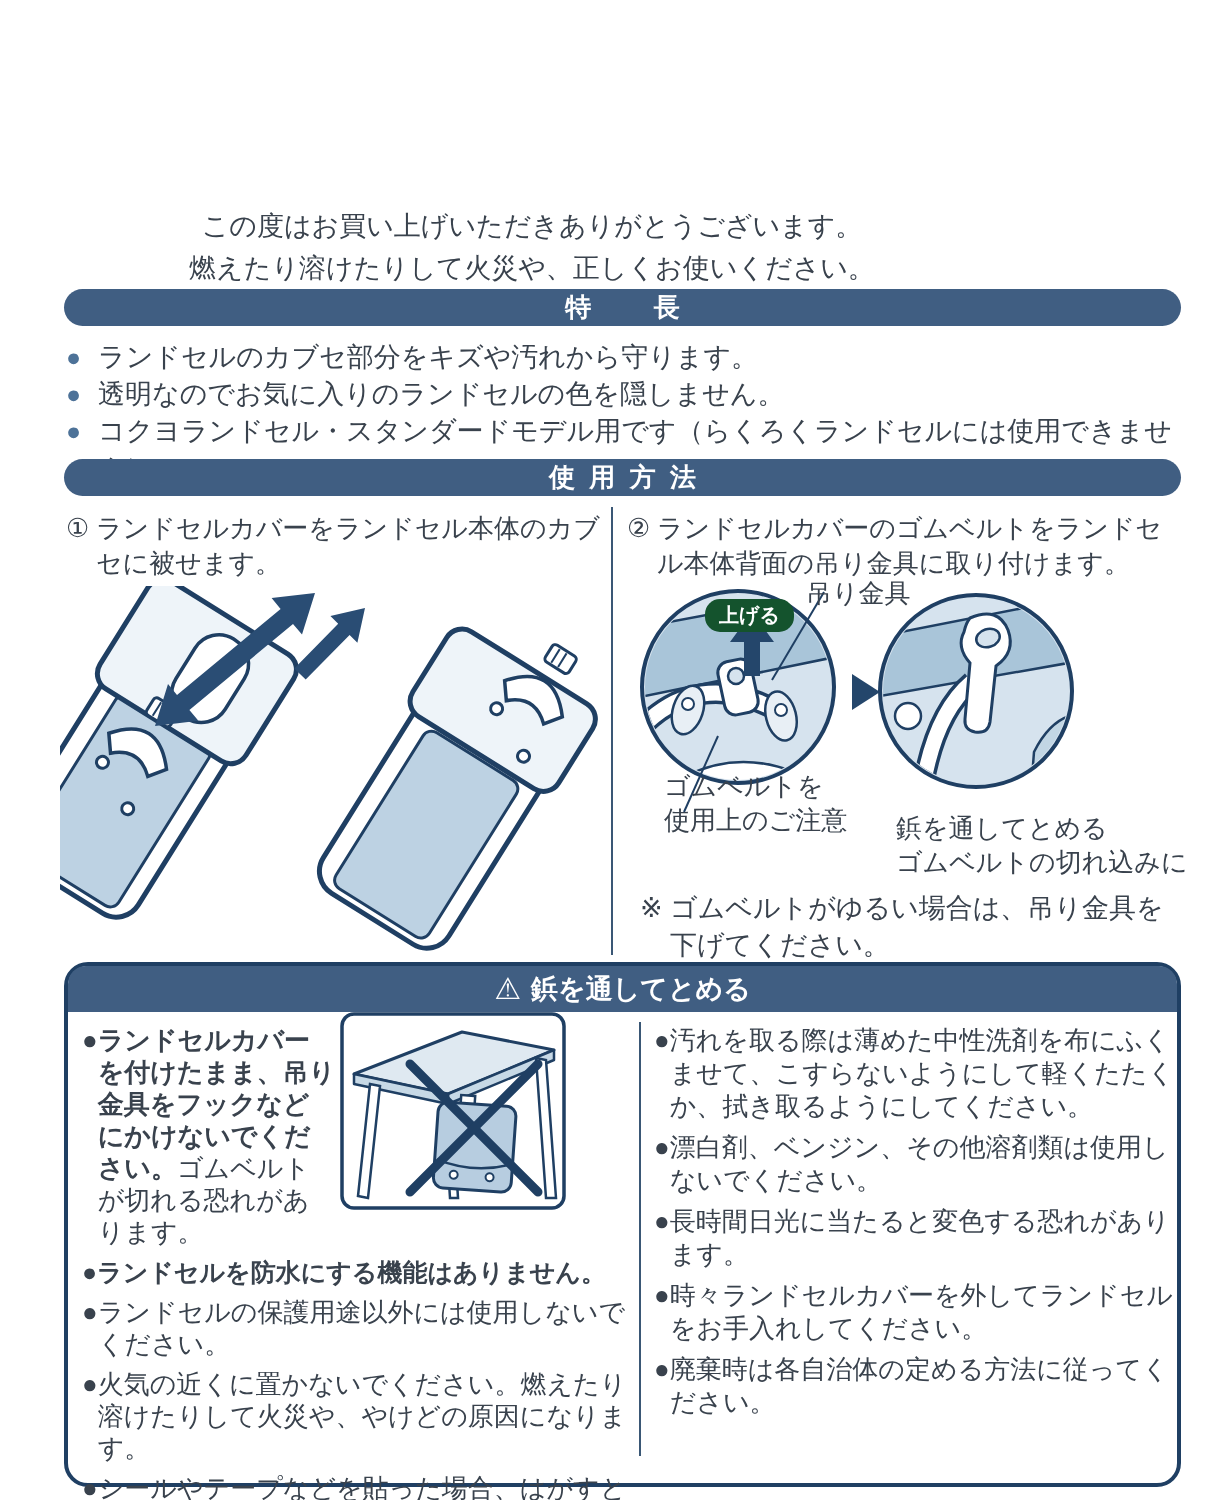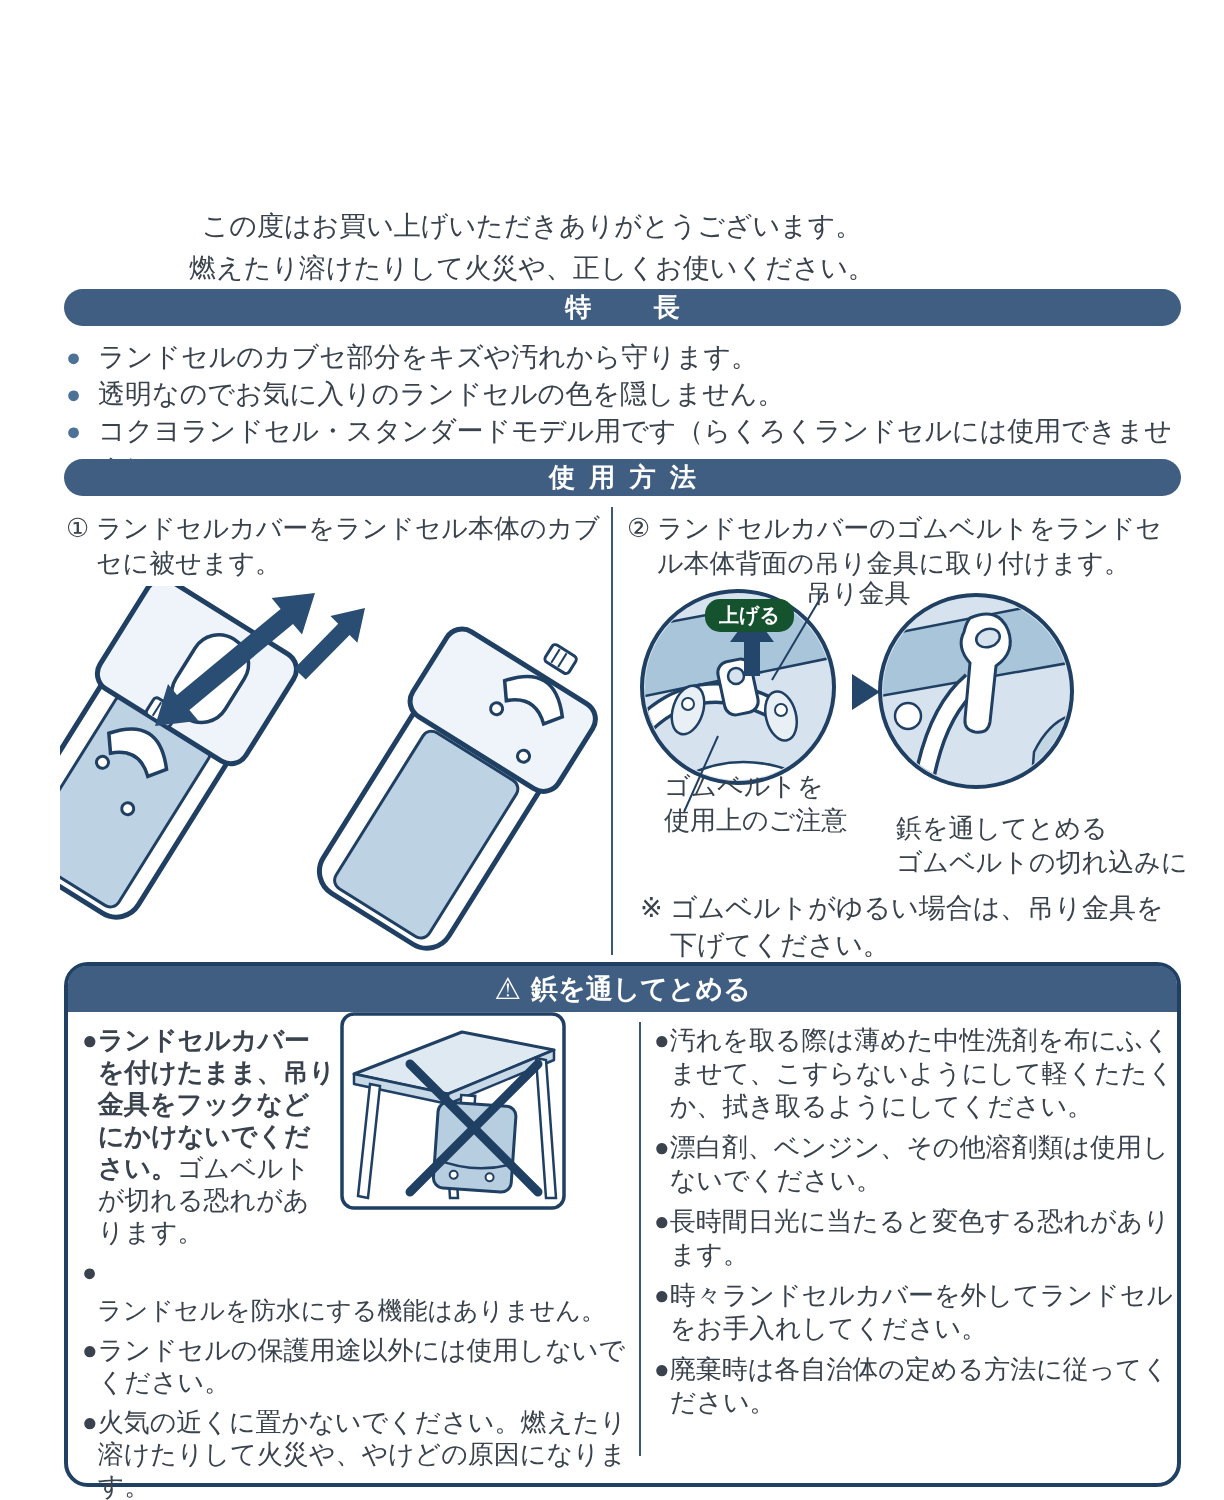--- a/index.html
+++ b/index.html
@@ -68,21 +68,21 @@
   #caution-divider { position:absolute; left:571px; top:56px; width:2px; height:434px; background:#3a5775; }
 
   .c-col { position:absolute; top:58px; }
   #caution-left { left:14px; width:552px; }
   #caution-right { left:586px; width:522px; }
   .c-item { display:flex; align-items:flex-start; font-size:26px; line-height:32px; margin-bottom:8px; }
   .c-item .txt { flex:1; }
   .c-item .b { font-weight:bold; }
   #c-l0 .txt { max-width:238px; }
   #c-l1 { font-size:25px; }
-  #c-l1 .txt { font-weight:normal;margin-top:38px; }
+  #c-l1 .txt { font-weight:bold; }
   #caution-right .c-item { line-height:33px; }
 
   #illus-c { position:absolute; left:272px; top:46px; width:226px; height:198px; }
 </style>
 </head>
 <body>
 
 <div id="page">
 
 

